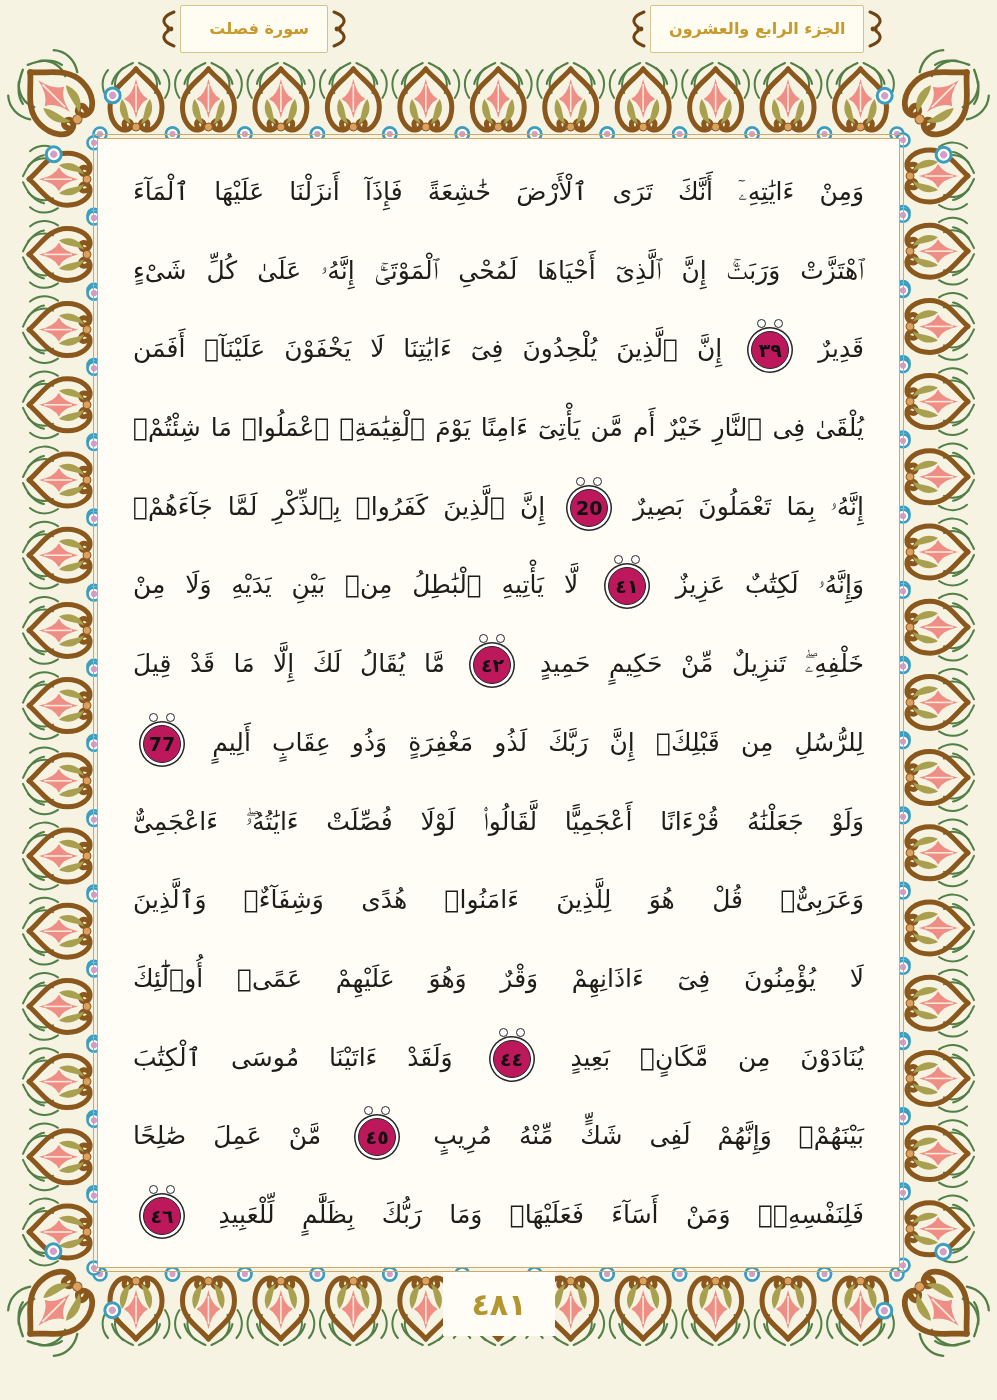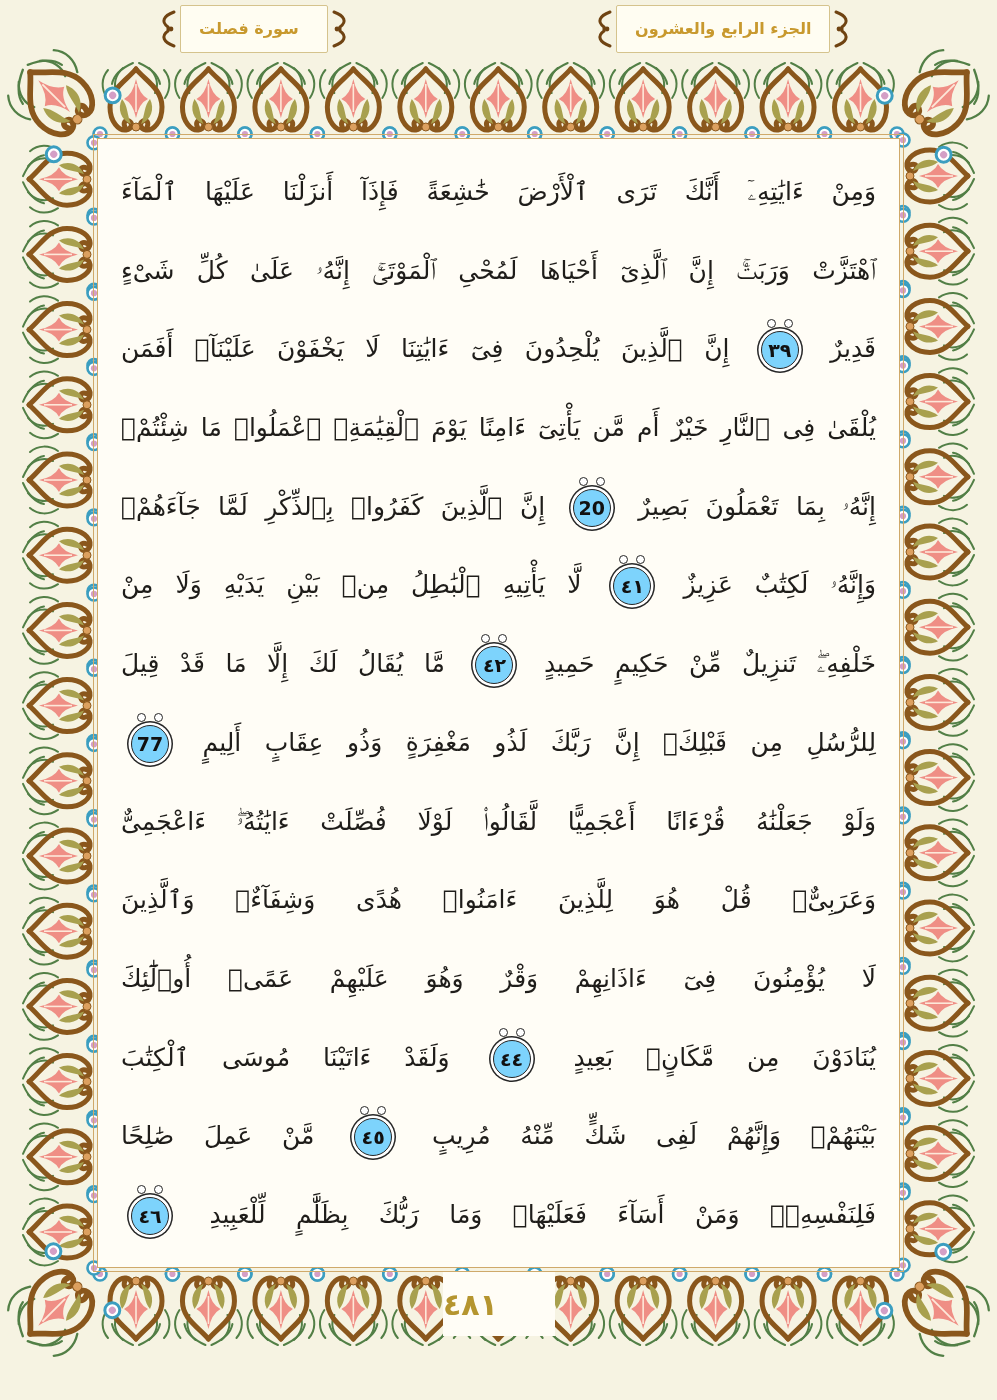--- a/index.html
+++ b/index.html
@@ -21,24 +21,24 @@
     width:997px;height:1400px;position:relative;overflow:hidden;
     background:var(--page-background);
     font-family:"DejaVu Sans",sans-serif;
   }
   
   .cartouche{
     position:absolute;top:8px;height:42px;
     display:flex;align-items:center;gap:2px;
   }
   .cartouche.surah{left:156px;}
-  .cartouche.juz{left:592px;}
+  .cartouche.juz{left:626px;}
   .cartouche-box{
     background:#fffdf2;border:1px solid #d5c38d;border-radius:2px;
-    padding:12px 18px;min-width:110px;text-align:left;
+    padding:12px 18px;min-width:110px;text-align:right;
   }
   .cartouche-box span{
     color:var(--header-gold);font-weight:bold;font-size:16px;line-height:1.4;
     direction:rtl;white-space:nowrap;
   }
   .bracket{flex:0 0 auto;}
   .bracket path{stroke:#6f4312;stroke-width:3;fill:none;stroke-linecap:round;}
   .bracket circle{fill:#6f4312;}
   
   #border-svg{position:absolute;left:0;top:0;pointer-events:none;}
@@ -46,50 +46,50 @@
   .spray{fill:none;stroke:var(--ornament-green);stroke-width:2;stroke-linecap:round;}
   .leaf{fill:var(--ornament-olive);}
   .fleur{fill:var(--ornament-pink);}
   .fleur-mid{fill:none;stroke:#fde8d9;stroke-width:1.6;}
   .odot{fill:#dca05f;stroke:#8a571c;stroke-width:1;}
   .jring{fill:#ffffff;stroke:var(--ornament-teal);stroke-width:2.6;}
   .jcore{fill:var(--ornament-dot-center);}
   
   .text-panel{
     position:absolute;left:97px;top:138px;width:803px;height:1130px;
-    box-sizing:border-box;padding:16px 23px;
+    box-sizing:border-box;padding:16px 35px;
     background:var(--panel-background);
     border:1.5px solid var(--panel-border);
     outline:1px solid var(--panel-border);outline-offset:3px;
     display:flex;flex-direction:column;justify-content:space-between;
   }
   .line{
     direction:rtl;text-align:justify;text-align-last:justify;
     color:var(--text-color);font-size:25px;line-height:73px;height:73px;
     overflow:visible;
   }
   .seg{white-space:normal;}
   .ayah-badge{
     position:relative;display:inline-flex;align-items:center;justify-content:center;
     width:36px;height:36px;border:1.6px solid #262626;border-radius:50%;
-    background:#7dd3fc;
+    background:#be185d;
     box-shadow:0 0 0 2.5px #fff,0 0 0 4px #262626;
     font-size:19px;font-weight:bold;color:#111;
     vertical-align:middle;margin:0 10px;line-height:36px;
   }
   .ayah-badge::before,.ayah-badge::after{
     content:"";position:absolute;top:-13px;width:7px;height:7px;
     border:1.6px solid #262626;border-radius:50%;background:#fff;
   }
   .ayah-badge::before{left:5px;}
   .ayah-badge::after{right:5px;}
   
   .page-number-box{
     position:absolute;left:443px;top:1272px;width:112px;height:64px;
-    background:#fffdf6;display:flex;align-items:center;justify-content:flex-start;
+    background:#fffdf6;display:flex;align-items:center;justify-content:center;
   }
   .page-number-box span{
     color:var(--page-number-gold);font-size:30px;font-weight:bold;direction:rtl;
   }
 </style>
 </head>
 <body>
 
 <div class="cartouche surah">
   <svg class="bracket" width="22" height="42" viewBox="0 0 22 42">

